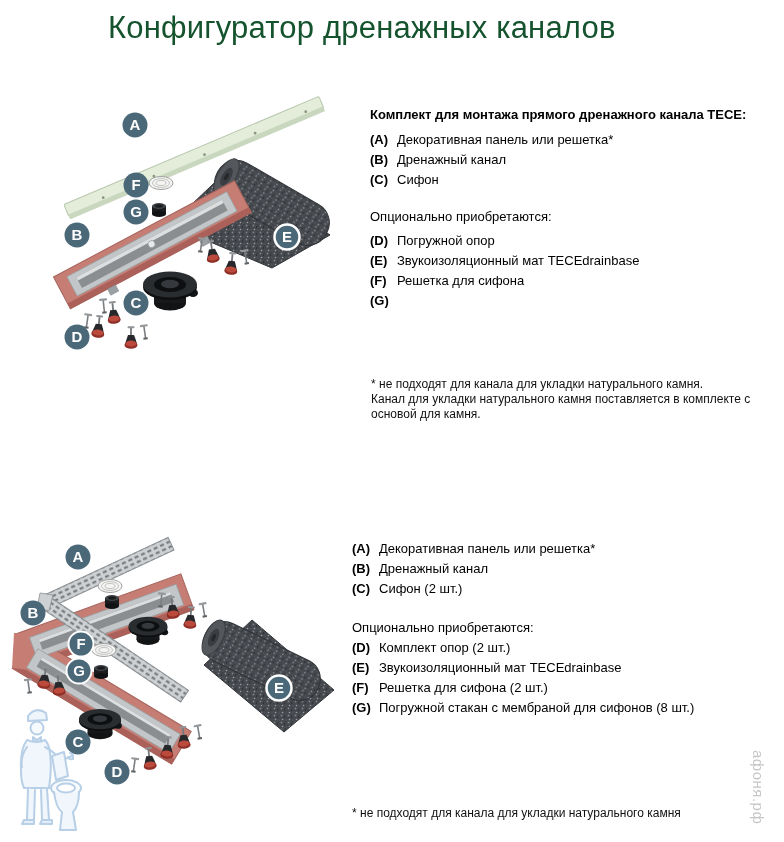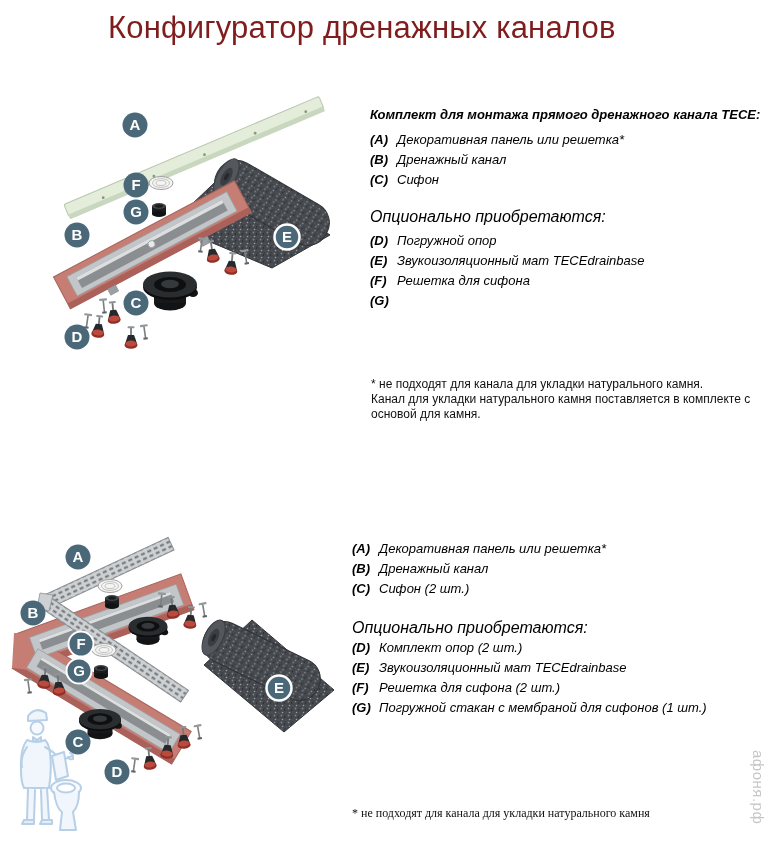--- a/index.html
+++ b/index.html
@@ -2,30 +2,30 @@
 <html><head>
 <meta charset="utf-8">
 <style>
   html,body { margin:0; padding:0; }
   body {
     width:784px; height:842px; position:relative; overflow:hidden;
     background:#ffffff; font-family:"Liberation Sans", sans-serif; color:#000;
   }
   .page-title {
     position:absolute; left:108px; top:10px;
-    font-size:31px; font-weight:400; color:#7f1d1d; letter-spacing:0.2px;
+    font-size:31px; font-weight:400; color:#14532d; letter-spacing:0.2px;
     white-space:nowrap;
   }
-  .tblock { position:absolute; width:412px;font-style:italic; }
+  .tblock { position:absolute; width:412px; }
   .tblock h3 { margin:0; font-size:13px; font-weight:bold; line-height:16px; }
   .items { list-style:none; margin:6px 0 0 0; padding:0; }
   .items li { display:flex; align-items:center; height:20px; font-size:13px; }
   .items .k { font-weight:bold; width:27px; flex-shrink:0; }
   .items .v { white-space:nowrap; }
-  .opt-heading { font-size:16px; margin-top:20px; line-height:15px; }
+  .opt-heading { font-size:13px; margin-top:20px; line-height:15px; }
   .sec-corner .opt-heading { margin-top:22px; }
   .sec-corner .items.second { margin-top:2px; }
   .footnote {
     position:absolute; font-size:12px; line-height:15px;
     white-space:pre-line; color:#101010; width:400px;
   }
   .side-watermark {
     position:absolute; left:767px; top:750px;
     transform:rotate(90deg); transform-origin:0 0;
     font-size:15px; color:#c6c6c6; letter-spacing:0.5px; white-space:nowrap;
@@ -349,19 +349,19 @@
     <li>
         <span class="k">(E)</span>
         <span class="v">Звукоизоляционный мат TECEdrainbase</span>
       </li>
     <li>
         <span class="k">(F)</span>
         <span class="v">Решетка для сифона (2 шт.)</span>
       </li>
     <li>
         <span class="k">(G)</span>
-        <span class="v">Погружной стакан с мембраной для сифонов (1 шт.)</span>
+        <span class="v">Погружной стакан с мембраной для сифонов (8 шт.)</span>
       </li>
   </ul>
 </div>
-<div class="footnote" style="left:352px; top:806px;font-family:Liberation Serif, serif;">* не подходят для канала для укладки натурального камня</div>
+<div class="footnote" style="left:352px; top:806px;">* не подходят для канала для укладки натурального камня</div>
 
 <div class="side-watermark">афоня.рф</div>
 
 </body></html>

